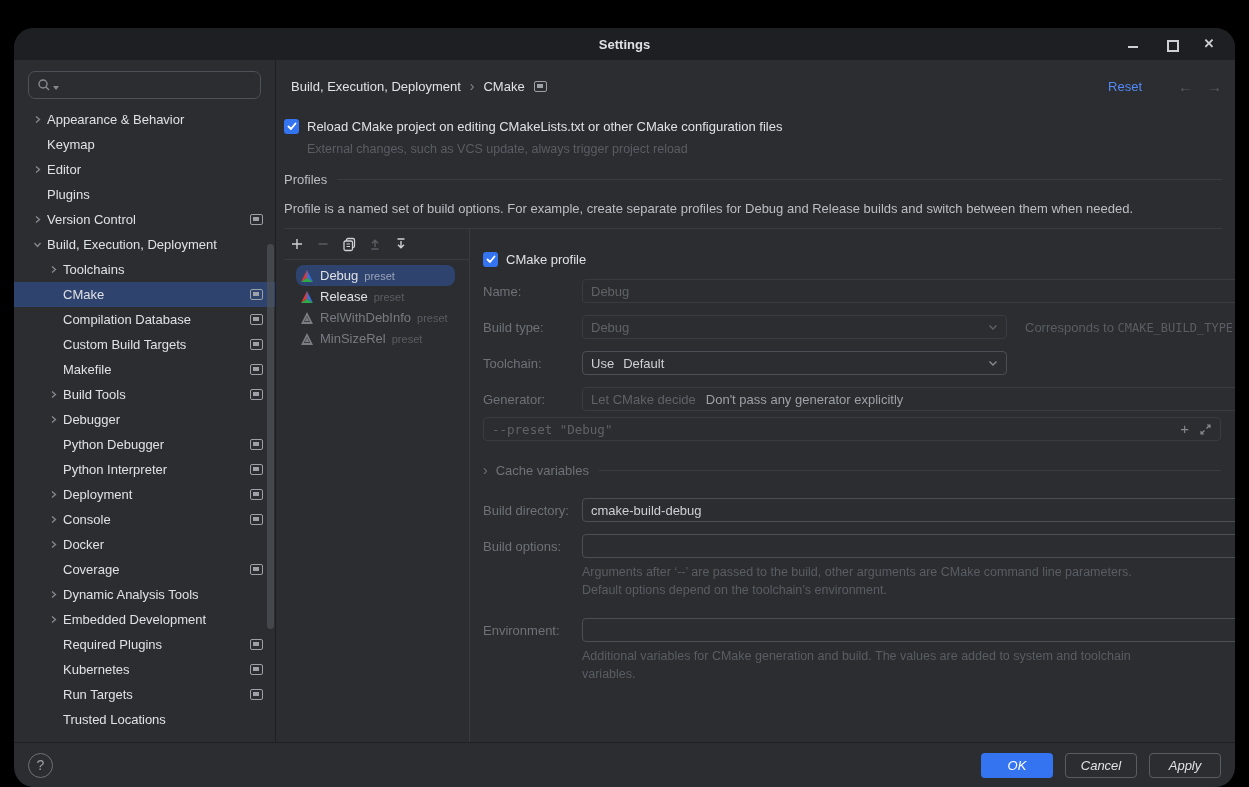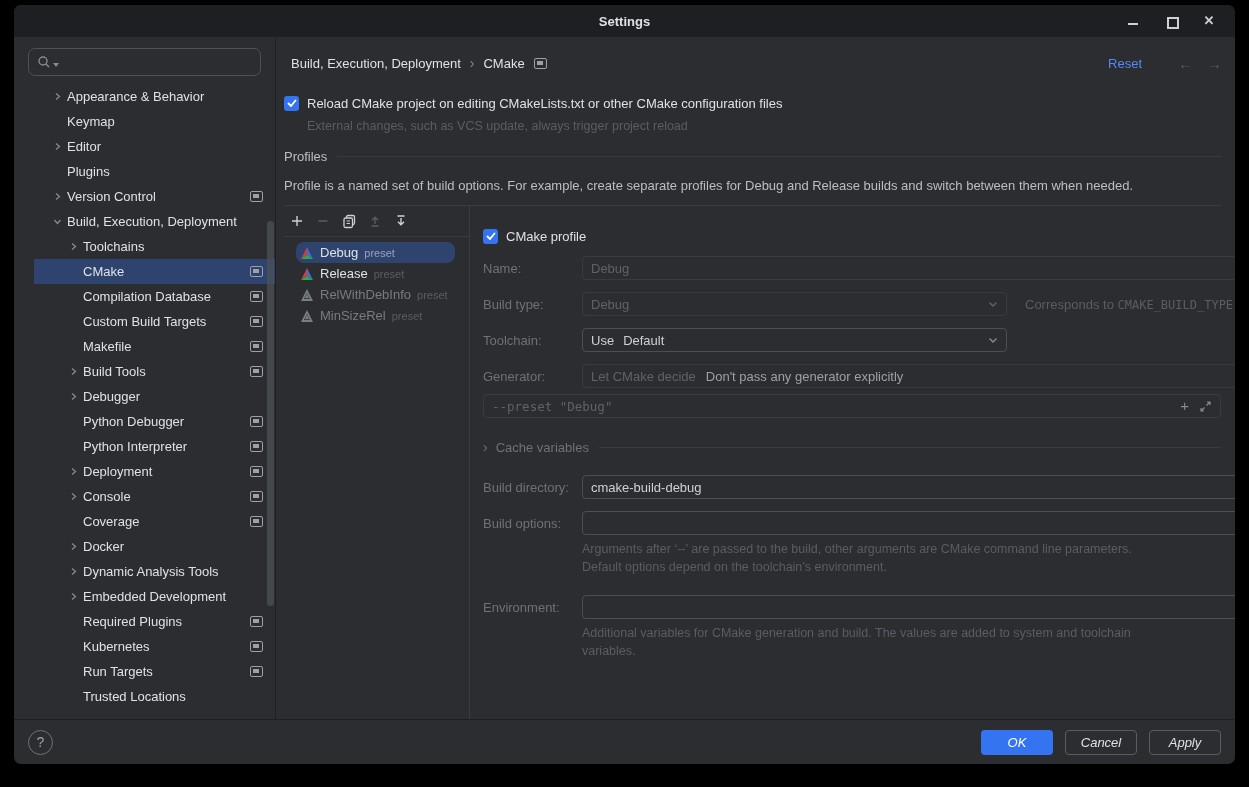--- a/index.html
+++ b/index.html
@@ -1,36 +1,36 @@
 <!DOCTYPE html>
 <html><head>
 <meta charset="utf-8">
 <style>
   * { margin:0; padding:0; box-sizing:border-box; }
   html,body { width:1249px; height:787px; background:#000; font-family:"Liberation Sans", sans-serif; cursor:default; overflow:hidden; }
-  .window { position:absolute; left:14px; top:5px; width:1221px; height:759px; background:#2b2d30; border-radius:7px; overflow:hidden; }
+  .window { position:absolute; left:14px; top:28px; width:1221px; height:759px; background:#2b2d30; border-radius:20px; overflow:hidden; }
 
   
   .titlebar { height:32px; background:#1e1f22; display:flex; align-items:center; position:relative; }
   .title { position:absolute; left:0; right:0; text-align:center; color:#dfe1e5; font-size:13px; font-weight:bold; }
   .win-controls { margin-left:auto; display:flex; align-items:center; gap:26px; padding-right:20px; z-index:2; }
   .wc { width:12px; height:12px; position:relative; display:inline-block; }
   .wc-min::after { content:""; position:absolute; left:1px; right:1px; top:8px; height:2px; background:#ced0d6; }
   .wc-max::after { content:""; position:absolute; left:2px; top:2px; width:8px; height:8px; border:2px solid #ced0d6; }
   .wc-close { color:#ced0d6; font-size:13px; font-weight:bold; line-height:12px; text-align:center; }
 
   
   .mainrow { display:flex; height:682px; }
   .footer { height:45px; border-top:1px solid #1e1f22; display:flex; align-items:center; padding:0 14px; }
 
   
   .sidebar { width:262px; border-right:1px solid #1e1f22; position:relative; flex:none; }
   .searchbox { margin:11px 14px 8px 14px; height:28px; border:1px solid #4e5157; border-radius:7px; display:flex; align-items:center; padding:0 8px; gap:2px; }
   .search-caret { width:0; height:0; border-left:3.5px solid transparent; border-right:3.5px solid transparent; border-top:4px solid #868a91; margin-top:6px; }
-  .tree { margin-top:8px;padding-left:20px; }
+  .tree { margin-top:8px; }
   .tree-row { height:25px; display:flex; align-items:center; font-size:13px; color:#dfe1e5; }
   .tree-row.selected { background:#2e436e; }
   .tree-row .chev { width:16px; display:inline-flex; justify-content:center; flex:none; }
   .tree-row.lvl0 .chev { margin-left:15px; }
   .tree-row.lvl1 .chev { margin-left:31px; }
   .tree-label { margin-left:2px; white-space:nowrap; }
   .badge { margin-left:auto; margin-right:12px; flex:none; }
   .win-badge { display:block; width:13px; height:11px; border:1.5px solid #9da0a6; border-radius:2px; position:relative; }
   .win-badge::after { content:""; position:absolute; left:2px; top:2px; width:6px; height:4px; background:#9da0a6; }
   .side-scroll { position:absolute; right:1px; top:184px; width:7px; height:385px; background:#4e5157; border-radius:4px; opacity:.75; }
@@ -264,33 +264,33 @@
               <svg width="9" height="9" viewBox="0 0 9 9" style="transform:rotate(0deg)">
                 <polyline points="3,1.5 6.5,4.5 3,7.5" fill="none" stroke="#868a91" stroke-width="1.3"></polyline>
               </svg>
             </span>
             <span class="tree-label">Console</span>
             <span class="badge">
               <span class="win-badge"></span>
             </span>
           </div>
           <div class="tree-row lvl1">
+            <span class="chev">
+              <svg width="9" height="9" viewBox="0 0 9 9" style="transform:rotate(0deg)">
+                <polyline points="3,1.5 6.5,4.5 3,7.5" fill="none" stroke="#868a91" stroke-width="1.3"></polyline>
+              </svg>
+            </span>
+            <span class="tree-label">Docker</span>
+          </div>
+          <div class="tree-row lvl1">
             <span class="chev"></span>
             <span class="tree-label">Coverage</span>
             <span class="badge">
               <span class="win-badge"></span>
             </span>
-          </div>
-          <div class="tree-row lvl1">
-            <span class="chev">
-              <svg width="9" height="9" viewBox="0 0 9 9" style="transform:rotate(0deg)">
-                <polyline points="3,1.5 6.5,4.5 3,7.5" fill="none" stroke="#868a91" stroke-width="1.3"></polyline>
-              </svg>
-            </span>
-            <span class="tree-label">Docker</span>
           </div>
           <div class="tree-row lvl1">
             <span class="chev">
               <svg width="9" height="9" viewBox="0 0 9 9" style="transform:rotate(0deg)">
                 <polyline points="3,1.5 6.5,4.5 3,7.5" fill="none" stroke="#868a91" stroke-width="1.3"></polyline>
               </svg>
             </span>
             <span class="tree-label">Dynamic Analysis Tools</span>
           </div>
           <div class="tree-row lvl1">

